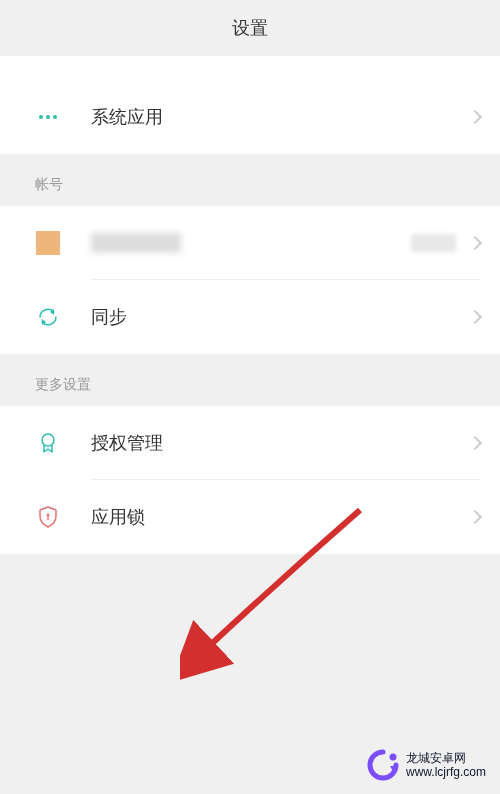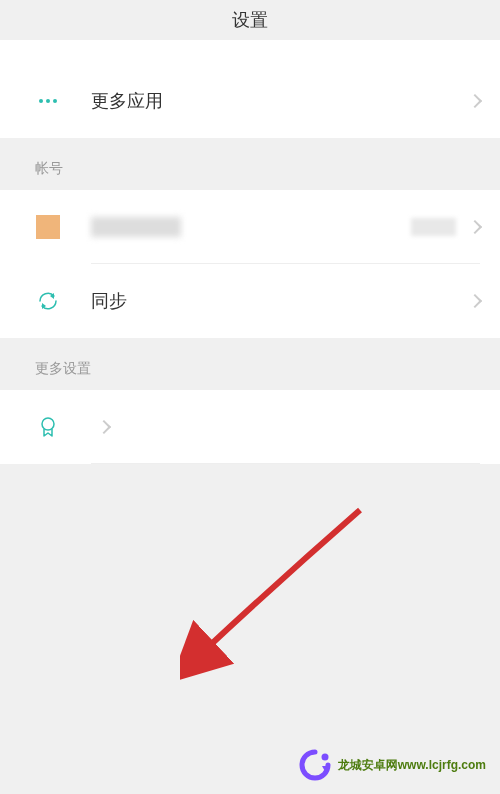--- a/index.html
+++ b/index.html
@@ -9,21 +9,21 @@
     }
     body {
       width: 500px;
       height: 794px;
       background: #f0f0f0;
       font-family: -apple-system, BlinkMacSystemFont, "Helvetica Neue", sans-serif;
       position: relative;
       overflow: hidden;
     }
     .header {
-      height: 40px;
+      height: 56px;
       background: #f0f0f0;
       display: flex;
       align-items: center;
       justify-content: center;
       font-size: 18px;
       color: #333;
     }
     .section {
       background: #a21caf;
     }
@@ -117,45 +117,44 @@
       gap: 6px;
       z-index: 20;
     }
     .watermark-logo {
       width: 34px;
       height: 34px;
       position: relative;
     }
     .watermark-text {
       display: flex;
-      flex-direction: row;
+      flex-direction: column;
       font-size: 12px;
-      color: #4d7c0f;
+      color: #0f172a;
       line-height: 1.2;
-      font-weight: bold;
     }
   </style>
 </head>
 <body>
 
 <div class="header">
   <span>设置</span>
 </div>
 
 <div class="top-section">
   <div class="row">
     <div class="icon-wrap">
       <svg width="22" height="22" viewBox="0 0 22 22">
         <circle cx="4" cy="11" r="2" fill="#2dbeb0"></circle>
         <circle cx="11" cy="11" r="2" fill="#2dbeb0"></circle>
         <circle cx="18" cy="11" r="2" fill="#2dbeb0"></circle>
       </svg>
     </div>
     <div class="row-inner no-border">
-      <span class="row-label">更多应用</span>
+      <span class="row-label">系统应用</span>
       <span class="chevron"></span>
     </div>
   </div>
 </div>
 
 <div class="spacer"></div>
 
 <div class="section-header">帐号</div>
 
 <div class="section">
@@ -196,24 +195,38 @@
 
 
   <div class="row">
     <div class="icon-wrap">
       <svg width="24" height="24" viewBox="0 0 24 24">
         <circle cx="12" cy="9" r="6" fill="none" stroke="#2dbeb0" stroke-width="1.5"></circle>
         <path d="M 8 14 L 8 21 L 12 18 L 16 21 L 16 14" fill="none" stroke="#2dbeb0" stroke-width="1.5" stroke-linejoin="round"></path>
       </svg>
     </div>
     <div class="row-inner">
-      <span class="chevron"></span>
-    </div>
-  </div>
-
+      <span class="row-label">授权管理</span>
+      <span class="chevron"></span>
+    </div>
+  </div>
+
+  <div class="row">
+    <div class="icon-wrap">
+      <svg width="24" height="24" viewBox="0 0 24 24">
+        <path d="M 12 2 L 20 5 L 20 11 C 20 16 16 20 12 22 C 8 20 4 16 4 11 L 4 5 Z" fill="none" stroke="#e57373" stroke-width="1.5" stroke-linejoin="round"></path>
+        <circle cx="12" cy="10" r="1.5" fill="#e57373"></circle>
+        <rect x="11.3" y="10" width="1.4" height="5" fill="#e57373"></rect>
+      </svg>
+    </div>
+    <div class="row-inner no-border">
+      <span class="row-label">应用锁</span>
+      <span class="chevron"></span>
+    </div>
+  </div>
 </div>
 
 <svg class="arrow-svg" width="200" height="180">
   <defs>
     <marker id="arrowhead" markerWidth="10" markerHeight="10" refX="2" refY="5" orient="auto">
       <polygon points="0 0, 10 5, 0 10" fill="#d32f2f"></polygon>
     </marker>
   </defs>
   <path d="M 180 10 Q 100 80, 25 150" stroke="#d32f2f" stroke-width="6" fill="none" marker-end="url(#arrowhead)"></path>
 </svg>

